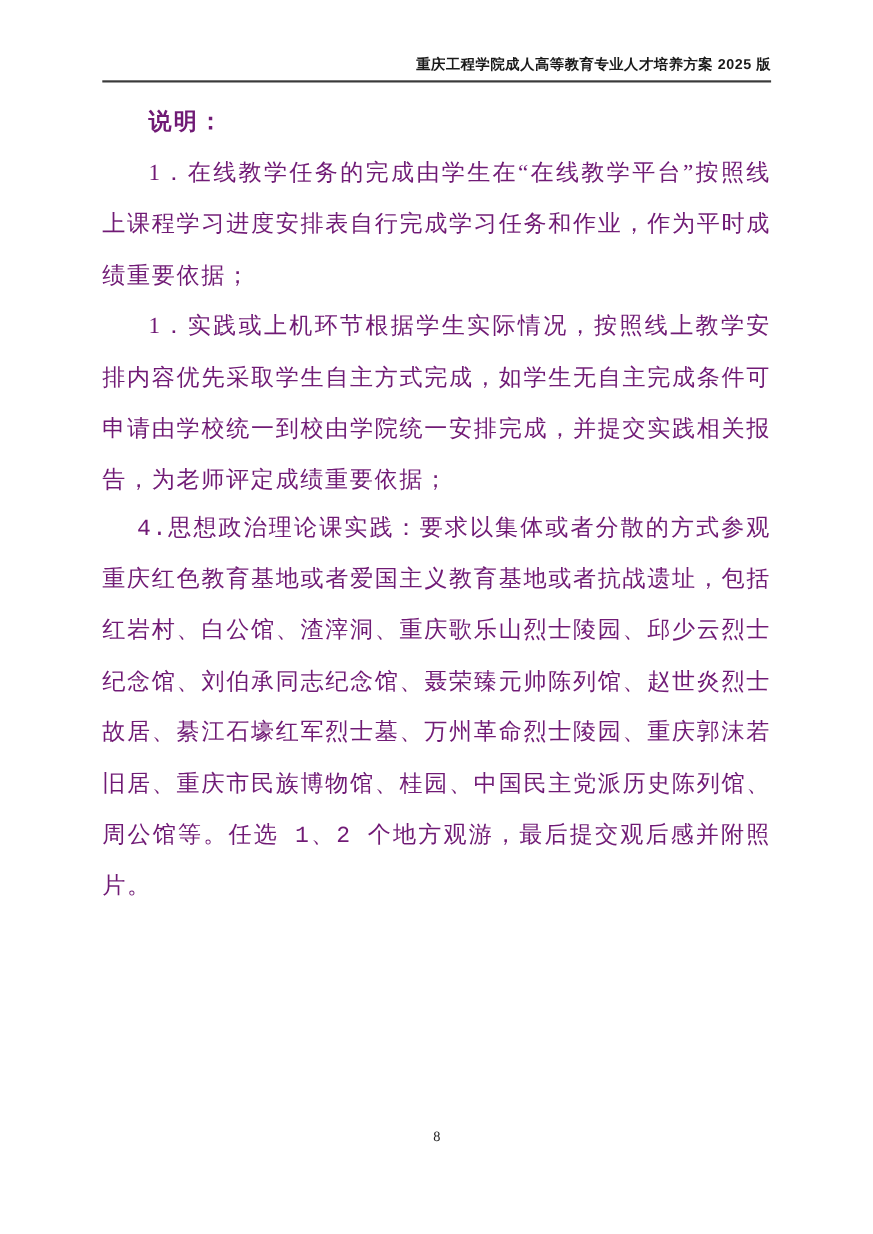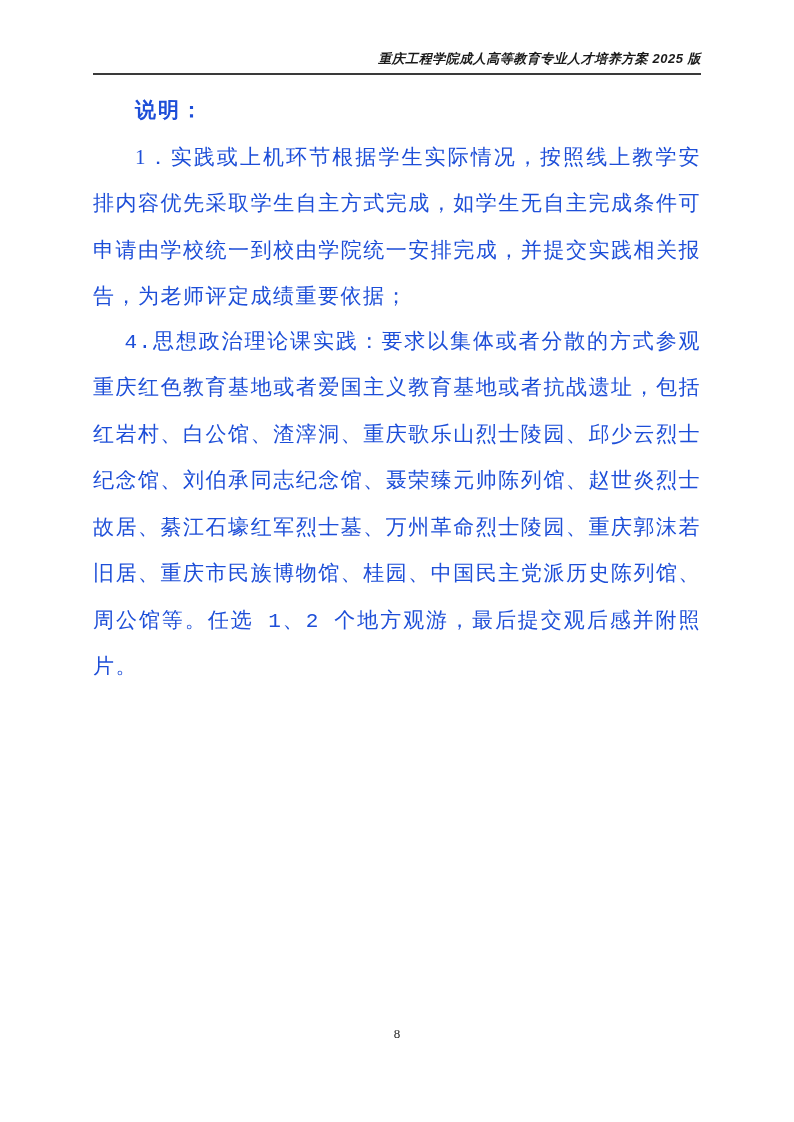--- a/index.html
+++ b/index.html
@@ -26,33 +26,32 @@
     padding-bottom: 5px;
     border-bottom: 2px solid #3a3a3a;
   }
   .header-title {
     font-family: "Liberation Sans", sans-serif;
     font-size: 13px;
     font-weight: 600;
     color: #1a1a1a;
     letter-spacing: 0.5px;
     white-space: nowrap;
-    font-style: italic;
   }
   .content {
     position: absolute;
     top: 87px;
     left: 93px;
     width: 608px;
     font-size: 21px;
     line-height: 46.5px;
     text-align: justify;
     text-justify: inter-ideograph;
     letter-spacing: 1.5px;
-    color: #1d4ed8;
+    color: #701a75;
   }
   .heading {
     font-size: 21px;
     font-weight: bold;
     text-indent: 2em;
     letter-spacing: 2px;
   }
   .para { text-indent: 2em; }
   .para.indent-narrow { text-indent: 1.5em; font-family: Liberation Mono, monospace; }
   .footer {
@@ -72,20 +71,21 @@
 <body>
 
 <div class="page">
 
   <div class="header">
     <span class="header-title">重庆工程学院成人高等教育专业人才培养方案 2025 版</span>
   </div>
 
   <div class="content">
     <div class="heading">说明：</div>
+    <p class="para">1．在线教学任务的完成由学生在“在线教学平台”按照线上课程学习进度安排表自行完成学习任务和作业，作为平时成绩重要依据；</p>
     <p class="para">1．实践或上机环节根据学生实际情况，按照线上教学安排内容优先采取学生自主方式完成，如学生无自主完成条件可申请由学校统一到校由学院统一安排完成，并提交实践相关报告，为老师评定成绩重要依据；</p>
     <p class="para indent-narrow">4.思想政治理论课实践：要求以集体或者分散的方式参观重庆红色教育基地或者爱国主义教育基地或者抗战遗址，包括红岩村、白公馆、渣滓洞、重庆歌乐山烈士陵园、邱少云烈士纪念馆、刘伯承同志纪念馆、聂荣臻元帅陈列馆、赵世炎烈士故居、綦江石壕红军烈士墓、万州革命烈士陵园、重庆郭沫若旧居、重庆市民族博物馆、桂园、中国民主党派历史陈列馆、周公馆等。任选 1、2 个地方观游，最后提交观后感并附照片。</p>
   </div>
 
   <div class="footer">
     <span class="page-number">8</span>
   </div>
 
 </div>
 

